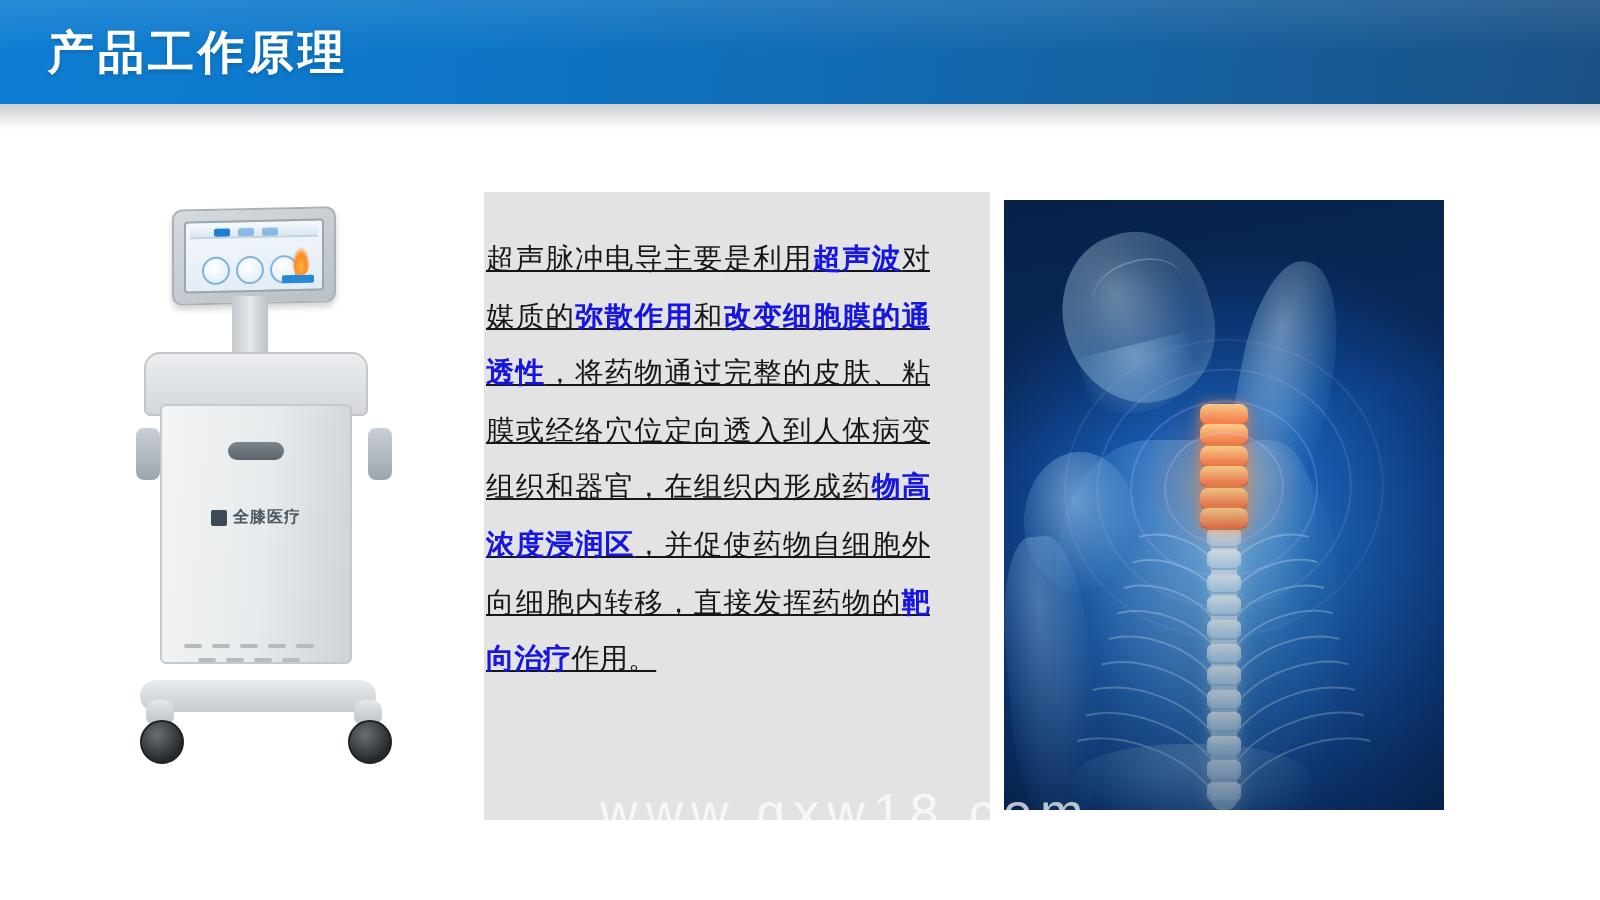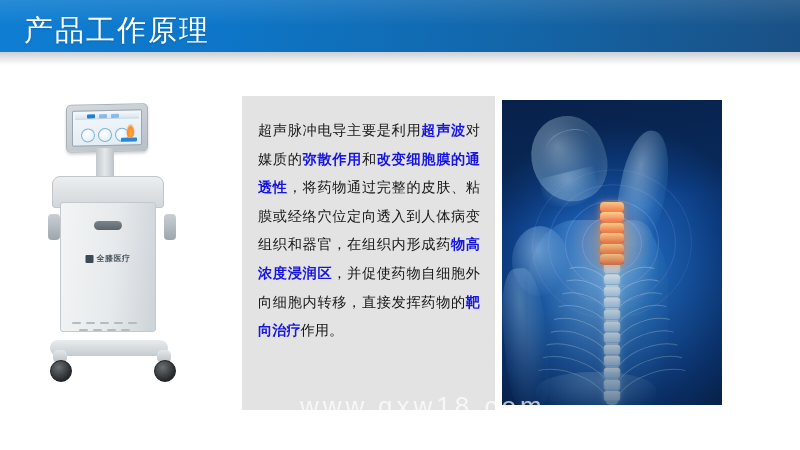--- a/index.html
+++ b/index.html
@@ -15,32 +15,32 @@
     position:absolute;left:0;top:0;width:800px;height:52px;
     background:linear-gradient(100deg,#0f7ed2 0%,#0d76c8 28%,#1367ab 62%,#1a5084 100%);
   }
   .header-sheen{
     position:absolute;left:0;top:0;width:100%;height:26px;
     background:linear-gradient(180deg,rgba(255,255,255,.10),rgba(255,255,255,0));
     pointer-events:none;
   }
   .header-title{
     position:absolute;left:24px;top:11px;
-    font-size:29px;font-weight:normal;color:#ffffff;letter-spacing:2px;
+    font-size:23px;font-weight:bold;color:#ffffff;letter-spacing:2px;
     text-shadow:0 1px 2px rgba(0,0,0,.18);
     white-space:nowrap;
   }
   .header-shadow{
     position:absolute;left:0;top:52px;width:800px;height:13px;
     background:linear-gradient(180deg,rgba(120,130,140,.38),rgba(255,255,255,0));
   }
 
   
   .device-wrap{
-    position:absolute;left:24px;top:88px;width:180px;height:320px;
+    position:absolute;left:44px;top:88px;width:180px;height:320px;
   }
   .dev-screen-bezel{
     position:absolute;left:42px;top:16px;width:80px;height:46px;
     background:linear-gradient(160deg,#d6dade,#b9c0c6);
     border-radius:5px;
     border:1px solid #a9b1b8;
     box-shadow:0 2px 3px rgba(0,0,0,.18);
     transform:skewY(-1.2deg);
   }
   .dev-screen{
@@ -134,24 +134,25 @@
   }
   .caster.left{left:26px;}
   .caster.right{right:30px;}
 
   
   .text-panel{
     position:absolute;left:242px;top:96px;width:253px;height:314px;
     background:#e3e3e3;
   }
   .para{
-    position:absolute;left:16px;top:20px;width:222px;
+    position:absolute;left:1px;top:20px;width:222px;
     font-size:14.2px;line-height:28.6px;color:#161616;
     text-align:justify;
     font-family:"DejaVu Sans","Liberation Sans",sans-serif;
+    text-decoration:underline;
   }
   .hl{color:#1616e0;font-weight:bold;}
 
   
   .anat{
     position:absolute;left:502px;top:100px;width:220px;height:305px;
     background:
       radial-gradient(ellipse 70% 55% at 52% 62%, #2e86d8 0%, #1a5fb4 42%, #0d3f86 74%, #092b5e 100%),
       linear-gradient(180deg,#0b2f63,#123f7e);
     overflow:hidden;

